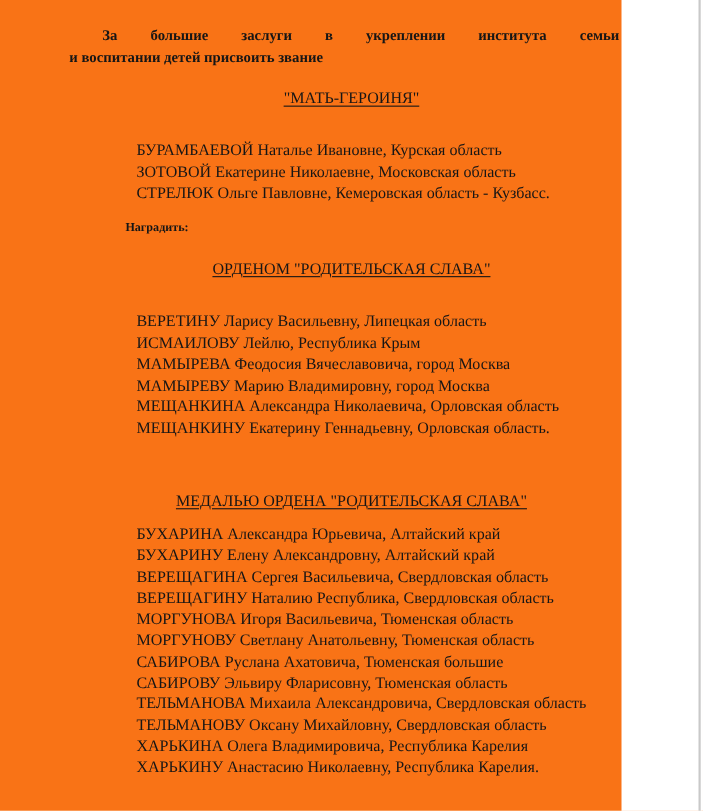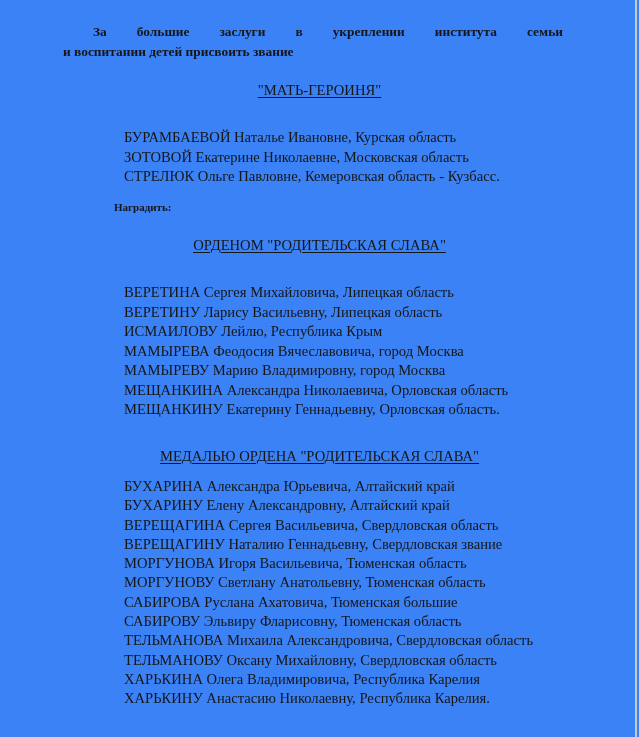--- a/index.html
+++ b/index.html
@@ -11,23 +11,23 @@
     width: 639px;
     height: 737px;
     position: relative;
     overflow: hidden;
     font-family: "Liberation Serif", "DejaVu Serif", serif;
     color: #161616;
   }
   .page {
     position: absolute;
     left: 0; top: 0;
-    width: 639px;
+    width: 565px;
     height: 737px;
-    background: #3b82f6;
+    background: #f97316;
   }
   .edge-line {
     position: absolute;
     left: 635px;
     top: 0;
     width: 2px;
     height: 737px;
     background: #c9c9c9;
   }
   .intro {
@@ -107,38 +107,37 @@
     <li>СТРЕЛЮК Ольге Павловне, Кемеровская область - Кузбасс.</li>
   </ul>
 
   <div class="award-label">Наградить:</div>
 
   <div class="heading" style="top:235px;">
     <span>ОРДЕНОМ "РОДИТЕЛЬСКАЯ СЛАВА"</span>
   </div>
 
   <ul class="list" style="top:273px;">
-    <li>ВЕРЕТИНА Сергея Михайловича, Липецкая область</li>
     <li>ВЕРЕТИНУ Ларису Васильевну, Липецкая область</li>
     <li>ИСМАИЛОВУ Лейлю, Республика Крым</li>
     <li>МАМЫРЕВА Феодосия Вячеславовича, город Москва</li>
     <li>МАМЫРЕВУ Марию Владимировну, город Москва</li>
     <li>МЕЩАНКИНА Александра Николаевича, Орловская область</li>
     <li>МЕЩАНКИНУ Екатерину Геннадьевну, Орловская область.</li>
   </ul>
 
   <div class="heading" style="top:446px;">
     <span>МЕДАЛЬЮ ОРДЕНА "РОДИТЕЛЬСКАЯ СЛАВА"</span>
   </div>
 
   <ul class="list medal" style="top:467px;">
     <li>БУХАРИНА Александра Юрьевича, Алтайский край</li>
     <li>БУХАРИНУ Елену Александровну, Алтайский край</li>
     <li>ВЕРЕЩАГИНА Сергея Васильевича, Свердловская область</li>
-    <li>ВЕРЕЩАГИНУ Наталию Геннадьевну, Свердловская звание</li>
+    <li>ВЕРЕЩАГИНУ Наталию Республика, Свердловская область</li>
     <li>МОРГУНОВА Игоря Васильевича, Тюменская область</li>
     <li>МОРГУНОВУ Светлану Анатольевну, Тюменская область</li>
     <li>САБИРОВА Руслана Ахатовича, Тюменская большие</li>
     <li>САБИРОВУ Эльвиру Фларисовну, Тюменская область</li>
     <li>ТЕЛЬМАНОВА Михаила Александровича, Свердловская область</li>
     <li>ТЕЛЬМАНОВУ Оксану Михайловну, Свердловская область</li>
     <li>ХАРЬКИНА Олега Владимировича, Республика Карелия</li>
     <li>ХАРЬКИНУ Анастасию Николаевну, Республика Карелия.</li>
   </ul>
 

